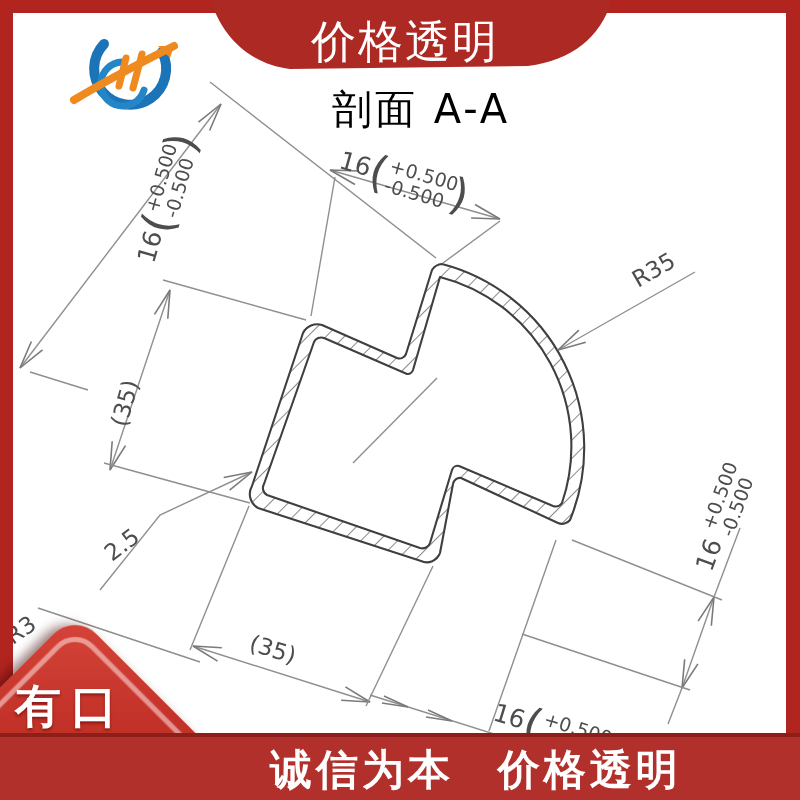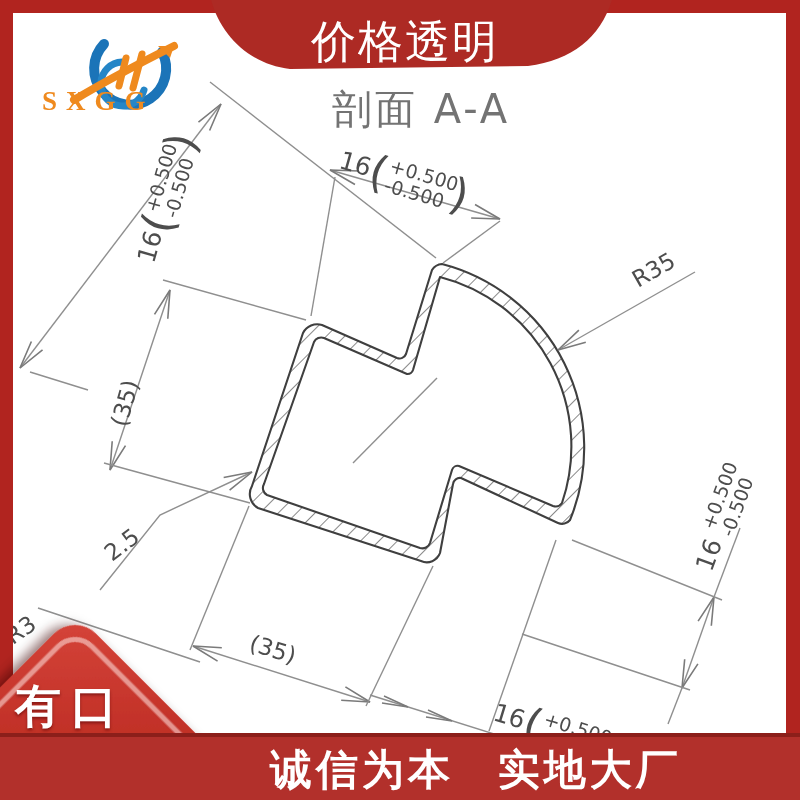--- a/index.html
+++ b/index.html
@@ -4,21 +4,21 @@
 <style>
   html,body{margin:0;padding:0;}
   #stage{position:relative;width:800px;height:800px;background:#ffffff;overflow:hidden;
          font-family:"Liberation Sans",sans-serif;}
   .abs{position:absolute;}
   
   #border-top{left:0;top:0;width:800px;height:13px;background:#b1241f;}
   #border-left{left:0;top:0;width:13px;height:740px;background:#b1241f;}
   #border-right{left:786px;top:0;width:14px;height:740px;background:#b1241f;}
   
-  #title{left:332px;top:82px;font-size:40px;color:#737373;letter-spacing:3px;
+  #title{left:332px;top:82px;font-size:40px;color:#000000;letter-spacing:3px;
          font-family:"DejaVu Sans",sans-serif;}
   
   #topbanner-text{left:240px;top:12px;width:330px;text-align:center;font-size:45px;
       font-weight:normal;color:#ffffff;letter-spacing:2px;}
   
   #bottombanner{left:0;top:733px;width:800px;height:67px;background:#b2302b;
       border-top:4px solid #8c1f1a;box-sizing:border-box;}
   #bottombanner-text{left:270px;top:742px;font-size:42px;font-weight:bold;color:#ffffff;
       letter-spacing:4px;word-spacing:28px;}
   
@@ -161,27 +161,26 @@
   </svg>
   <div class="badge-row" id="badge-row1">有口</div>
   <div class="badge-row" id="badge-row2">皆碑</div>
 
   <svg class="abs" width="800" height="80" viewBox="0 0 800 80" style="left:0;top:0;">
     <path d="M197,0 L612,0 C600,38 572,60 528,66 L290,69 C251,65 221,36 211,0 Z" fill="#ad2a24"></path>
   </svg>
   <div class="abs" id="topbanner-text">价格透明</div>
 
   <div class="abs" id="bottombanner"></div>
-  <div class="abs" id="bottombanner-text">诚信为本 实地大厂</div>
+  <div class="abs" id="bottombanner-text">诚信为本 价格透明</div>
 
   <svg class="abs" width="170" height="100" viewBox="0 0 170 100" style="left:26px;top:22px;">
     <g>
       <path d="M 78,22 A 36 36 0 1 0 136,30" fill="none" stroke="#1b74b8" stroke-width="10" stroke-linecap="round"></path>
       <path d="M 96,40 A 22 22 0 1 0 118,68" fill="none" stroke="#2586c7" stroke-width="7" stroke-linecap="round"></path>
       <path d="M 48,78 C 78,60 112,42 148,24" fill="none" stroke="#ef8a1e" stroke-width="8" stroke-linecap="round"></path>
       <path d="M 148,24 L 132,24 L 144,36 Z" fill="#ef8a1e"></path>
       <path d="M 100,36 L 93,64" stroke="#ef8a1e" stroke-width="7" stroke-linecap="round"></path>
       <path d="M 116,32 L 107,66" stroke="#ef8a1e" stroke-width="7" stroke-linecap="round"></path>
     </g>
   </svg>
-  <div class="abs" id="logo-text">SXGG</div>
 
 </div>
 
 </body></html>

